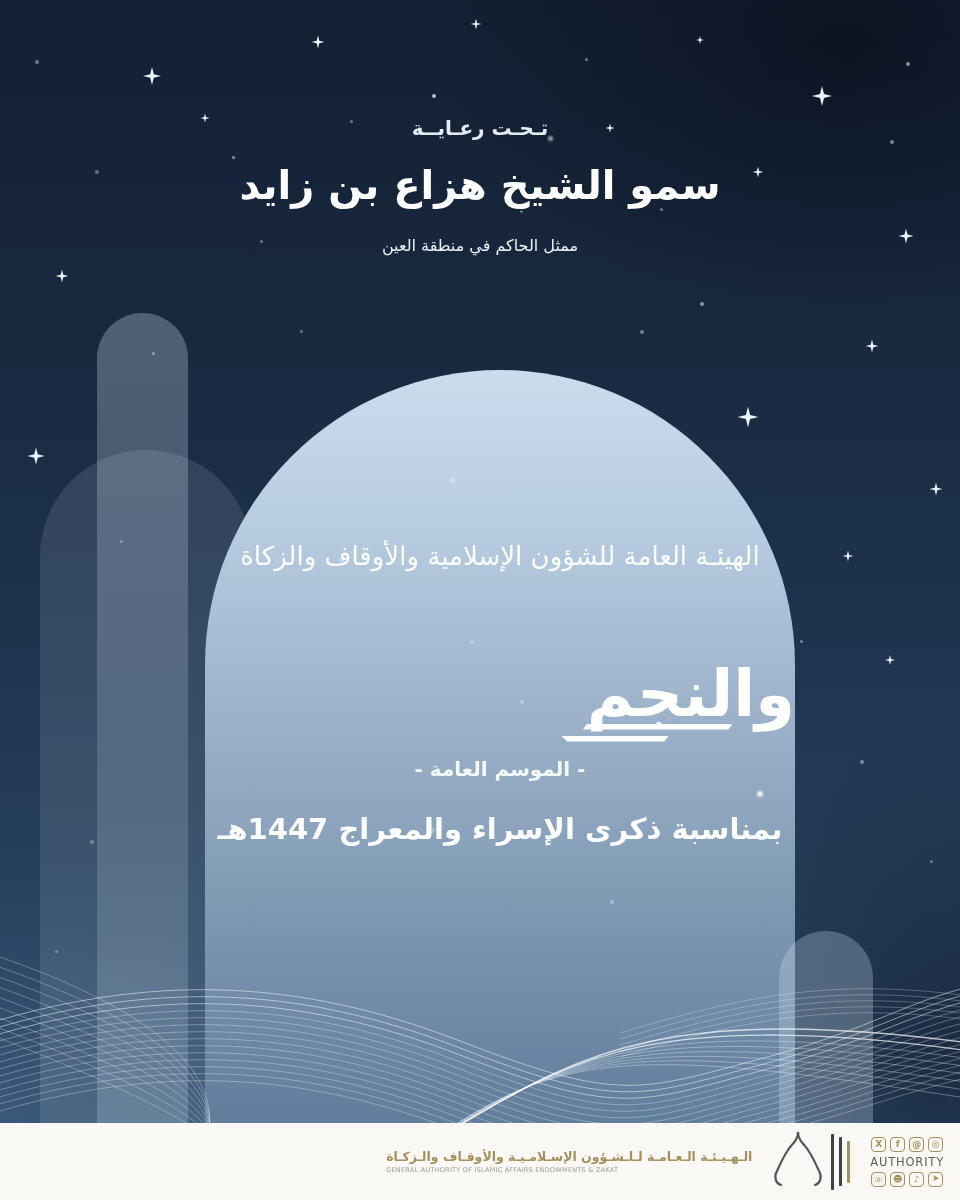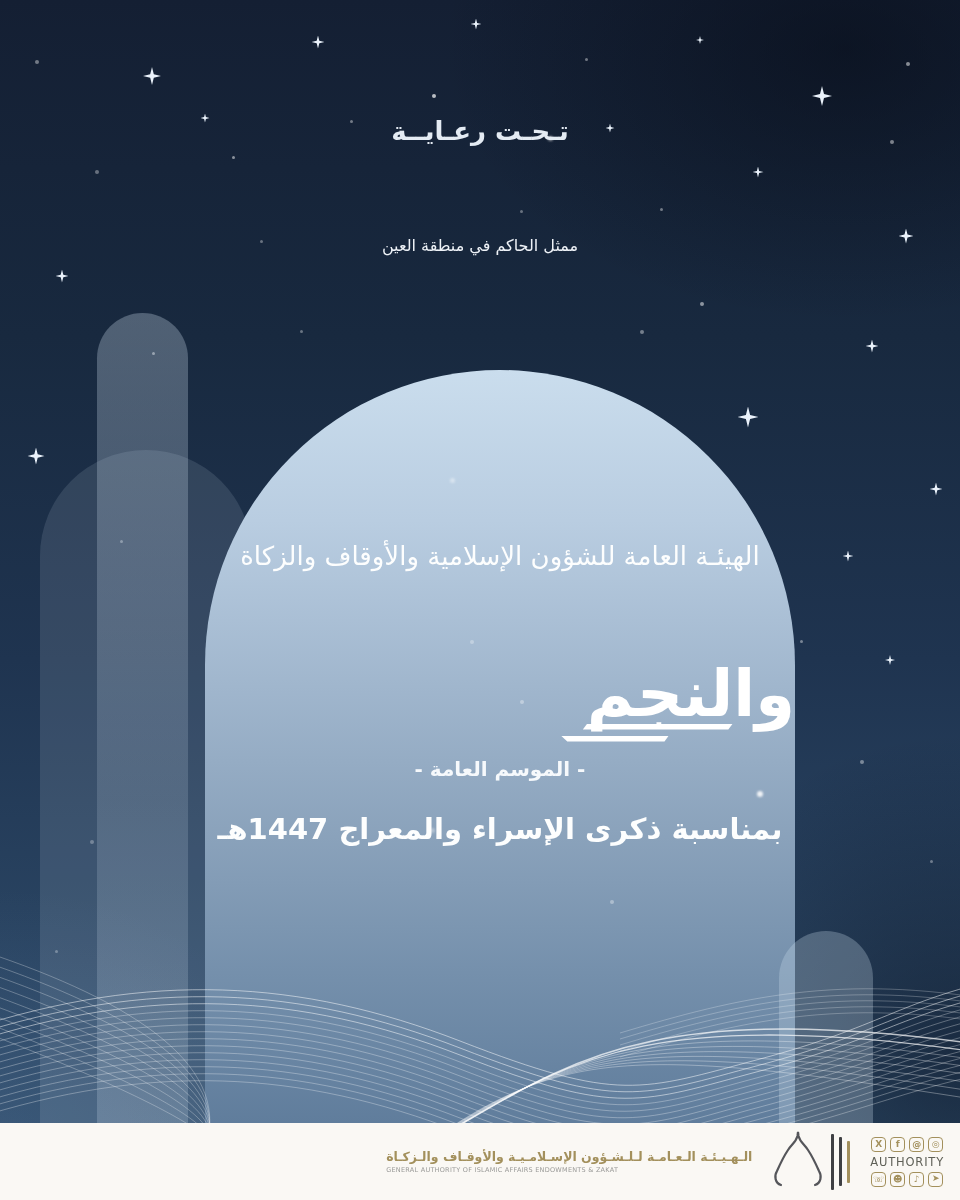--- a/index.html
+++ b/index.html
@@ -31,21 +31,21 @@
     background:rgba(205,222,238,.13);}
   .pillar-right{left:779px;top:931px;width:94px;bottom:77px;border-radius:47px 47px 0 0;
     background:rgba(210,226,241,.28);}
   .arch-main{left:205px;top:370px;width:590px;bottom:77px;border-radius:295px 295px 0 0;
     background:linear-gradient(180deg,#cadded 0%,#b9cde1 20%,#a0b6cd 42%,#8aa2bb 62%,#7590ac 80%,#607d9c 100%);}
   
   .waves{position:absolute;left:0;right:0;bottom:77px;height:180px;}
   
   .txt{position:absolute;left:0;right:0;text-align:center;direction:rtl;color:#fff;}
   .txt-arch{left:205px;right:0;width:590px;}
-  .patronage{top:116px;font-size:26px;font-weight:700;color:#e4ebf3;letter-spacing:1px;}
+  .patronage{top:116px;font-size:20px;font-weight:700;color:#e4ebf3;letter-spacing:1px;}
   .patron-name{top:162px;font-size:40px;font-weight:800;color:#ffffff;}
   .patron-title{top:236px;font-size:16px;font-weight:400;color:#eef2f7;}
   .organizer-line{top:541px;font-size:26px;font-weight:400;color:#fdfefe;}
   .organizes-label{top:607px;font-size:25px;font-weight:700;color:#fdfefe;}
   .season-label{top:757px;font-size:20px;font-weight:700;color:#f6f9fc;}
   .occasion-line{top:812px;font-size:29px;font-weight:700;color:#fdfefe;}
   
   .wordmark-wrap{position:absolute;top:658px;left:205px;width:590px;display:flex;justify-content:flex-end;}
   .wordmark-inner{position:relative;display:inline-block;}
   .wordmark-text{font-size:64px;font-weight:800;color:#fff;direction:rtl;line-height:1.15;letter-spacing:-1px;}
@@ -174,20 +174,21 @@
       <path d="M 420 205 C 560 110, 625 94, 985 150" fill="none" stroke="#ffffff" stroke-opacity="0.33" stroke-width="1"></path>
       <path d="M 420 205 C 560 107, 625 101, 985 158" fill="none" stroke="#ffffff" stroke-opacity="0.33" stroke-width="1"></path>
       <path d="M 620 90 C 740 54, 840 30, 1000 58" fill="none" stroke="#ffffff" stroke-opacity="0.25" stroke-width="1"></path>
       <path d="M 620 96 C 740 60, 840 36, 1000 64" fill="none" stroke="#ffffff" stroke-opacity="0.25" stroke-width="1"></path>
       <path d="M 620 102 C 740 66, 840 42, 1000 70" fill="none" stroke="#ffffff" stroke-opacity="0.25" stroke-width="1"></path>
       <path d="M 620 108 C 740 72, 840 48, 1000 76" fill="none" stroke="#ffffff" stroke-opacity="0.25" stroke-width="1"></path>
       <path d="M 620 114 C 740 78, 840 54, 1000 82" fill="none" stroke="#ffffff" stroke-opacity="0.25" stroke-width="1"></path>
     </svg>
 
   <div class="txt patronage">تـحـت رعـايــة</div>
+  <div class="txt patron-name">سمو الشيخ هزاع بن زايد</div>
   <div class="txt patron-title">ممثل الحاكم في منطقة العين</div>
 
   <div class="txt txt-arch organizer-line">الهيئـة العامة للشؤون الإسلامية والأوقاف والزكاة</div>
 
   <div class="wordmark-wrap">
     <div class="wordmark-inner">
       <div class="wordmark-text">والنجم</div>
       <div class="wordmark-swash swash-1"></div>
       <div class="wordmark-swash swash-2"></div>
     </div>

